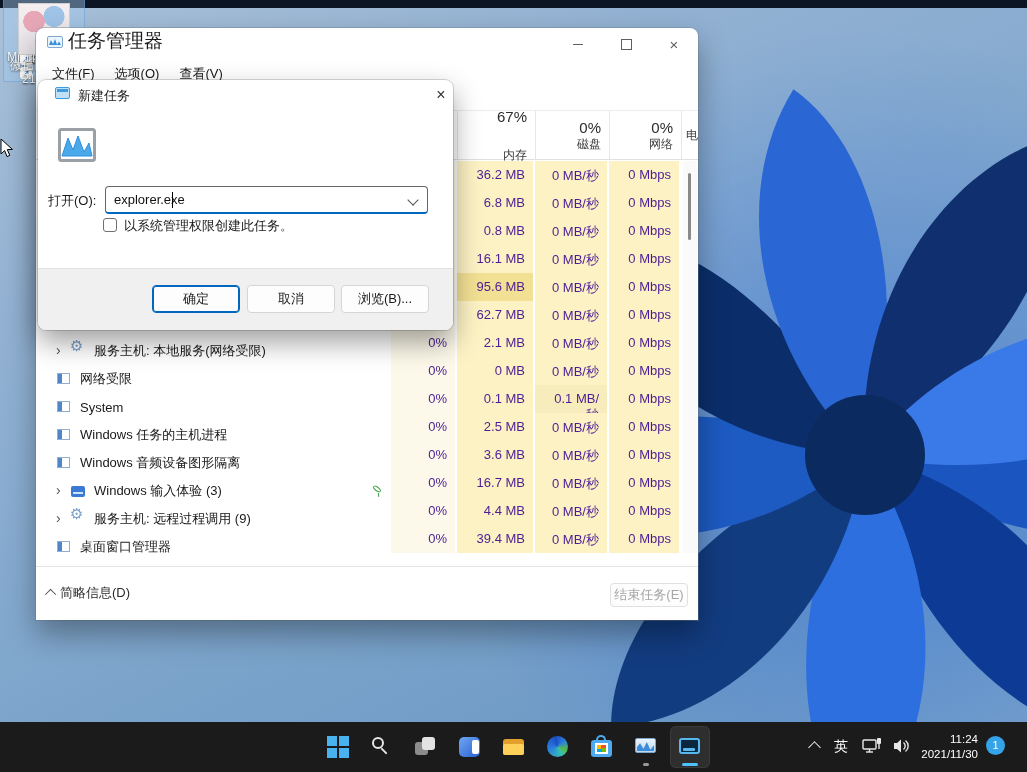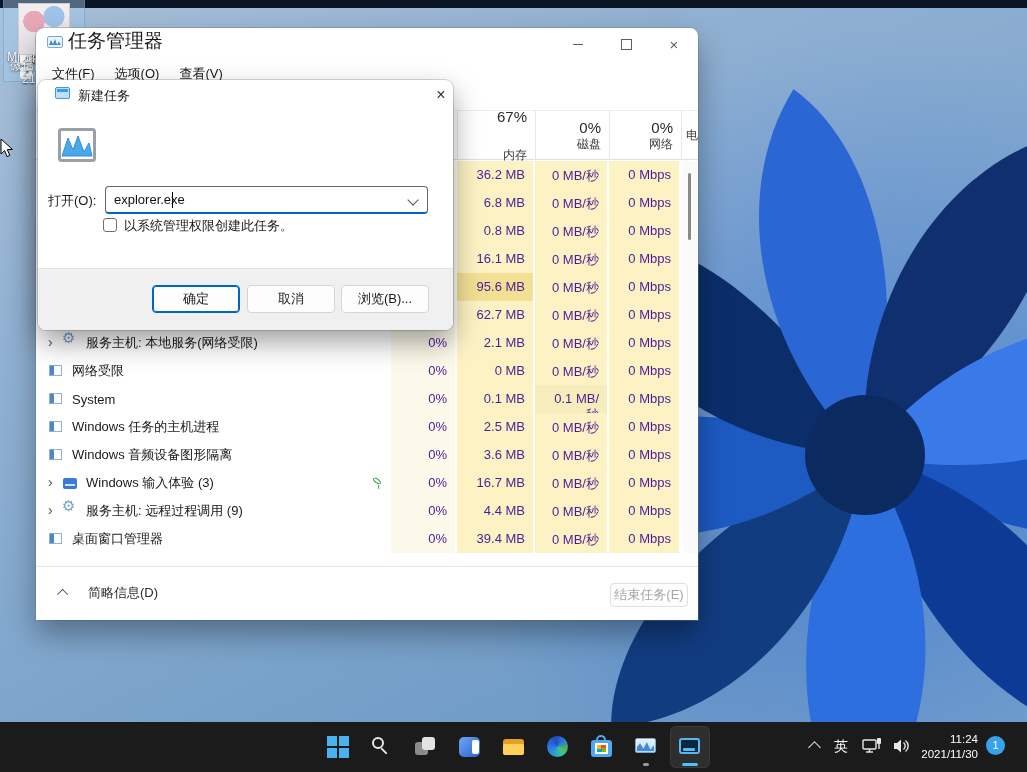--- a/index.html
+++ b/index.html
@@ -63,21 +63,21 @@
   .tm-header{position:absolute;left:0;top:82px;width:662px;height:50px;border-top:1px solid #ececec;border-bottom:1px solid #e0e0e0;box-sizing:border-box;}
   .hcell{position:absolute;top:0;height:49px;border-left:1px solid #e6e6e6;box-sizing:border-box;
          display:flex;flex-direction:column;align-items:flex-end;justify-content:center;padding:0 8px 0 0;}
   .hcell .hv{font-size:15px;color:#2b2b2b;line-height:18px;}
   .hcell .hl{font-size:12px;color:#3c3c3c;line-height:15px;}
   .hcell.power{align-items:flex-start;padding-left:4px;}
   
   .tm-rows{position:absolute;left:0;top:133px;width:662px;}
   .row{position:relative;width:662px;height:28px;}
   .cell{position:absolute;top:0;height:28px;box-sizing:border-box;}
-  .cell.name{left:0;width:429px;display:flex;align-items:center;padding-left:12px;}
+  .cell.name{left:0;width:429px;display:flex;align-items:center;padding-left:20px;margin-top:8px;}
   .chev{width:14px;color:#555;font-size:14px;line-height:28px;}
   .chev::before{content:"›";display:inline-block;transform:translateY(-1px);}
   .p-icon{position:relative;width:16px;height:16px;margin-right:8px;flex:0 0 16px;}
   .p-icon.t-gear::before{content:"⚙";position:absolute;left:0;top:-6px;font-size:15px;color:#7aa0cc;}
   .p-icon.t-app::before{content:"";position:absolute;left:1px;top:2px;width:13px;height:11px;background:#fff;border:1px solid #8fb0d4;box-sizing:border-box;}
   .p-icon.t-app::after{content:"";position:absolute;left:2px;top:3px;width:4px;height:9px;background:#4f86c6;}
   .p-icon.t-input::before{content:"";position:absolute;left:1px;top:3px;width:14px;height:11px;background:#3a79d6;border-radius:2px;}
   .p-icon.t-input::after{content:"";position:absolute;left:3px;top:9px;width:10px;height:2px;background:#cfe3f8;}
   .pname{font-size:13px;color:#191919;white-space:nowrap;}
   .leaf{position:absolute;left:337px;top:8px;width:8px;height:8px;border:1.5px solid #43a047;
@@ -88,21 +88,21 @@
   .cell.mem{left:421px;width:76px;background:#fcf2c4;}
   .cell.disk{left:499px;width:72px;background:#fcf2c4;}
   .cell.net{left:573px;width:70px;background:#fcf2c4;}
   .cell.mem.hot{background:#f2e094;}
   .cell.disk.hot{background:#f7ecbb;}
   
   .tm-scroll{position:absolute;left:647px;top:133px;width:14px;height:392px;background:#fafafa;}
   .tm-thumb{position:absolute;left:5px;top:12px;width:3px;height:67px;background:#8a8a8a;border-radius:2px;}
   
   .tm-footer{position:absolute;left:0;top:538px;width:662px;height:54px;border-top:1px solid #e5e5e5;background:#fff;box-sizing:border-box;}
-  .tm-toggle{position:absolute;left:24px;top:17px;display:flex;align-items:center;gap:20px;}
+  .tm-toggle{position:absolute;left:12px;top:17px;display:flex;align-items:center;gap:4px;}
   .chev-up{width:7px;height:7px;border-left:1.5px solid #555;border-top:1.5px solid #555;transform:rotate(45deg) translateY(2px);}
   .tm-toggle span{font-size:13px;color:#2b2b2b;}
   .end-task{position:absolute;left:574px;top:16px;width:76px;height:22px;border:1px solid #e0e0e0;border-radius:4px;
             background:#fdfdfd;color:#a6a6a6;font-size:13px;text-align:center;line-height:22px;}
   
   .dlg{position:absolute;left:38px;top:80px;width:415px;height:250px;background:#fff;border-radius:8px;
        box-shadow:0 12px 28px rgba(0,0,0,.38),0 0 0 1px rgba(0,0,0,.15);overflow:hidden;z-index:30;}
   .dlg-title{position:absolute;left:4px;top:0;right:0;height:28px;}
   .dlg-title-text{position:absolute;left:36px;top:7px;font-size:13px;color:#191919;}
   .dlg-win-icon{position:absolute;left:13px;top:7px;width:15px;height:12px;background:#bfe0f7;border:1px solid #3e9ae0;border-radius:2px;box-sizing:border-box;}

